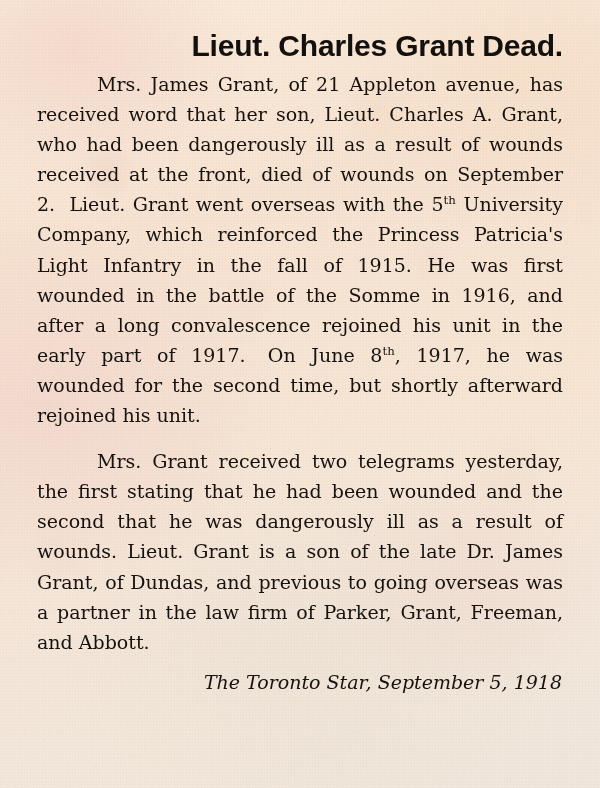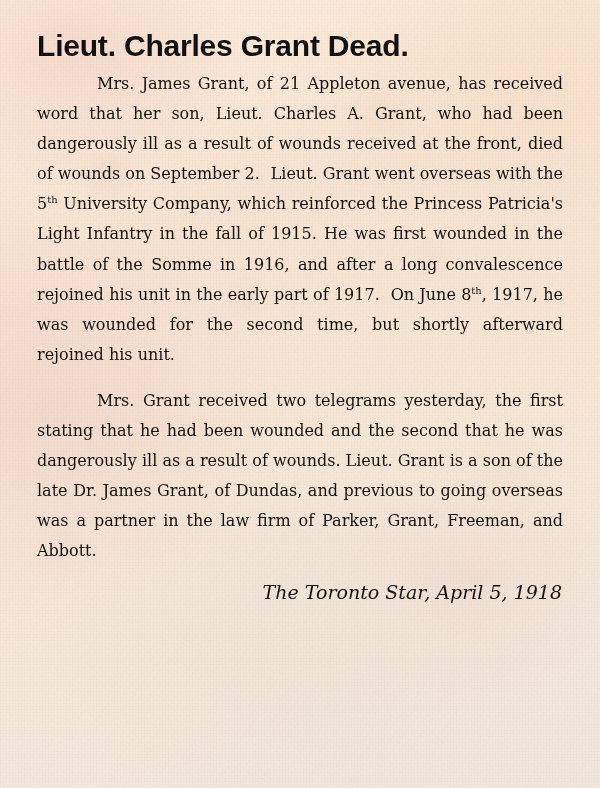--- a/index.html
+++ b/index.html
@@ -68,31 +68,31 @@
   }
 
   
   .headline {
     font-family: "Liberation Sans", "DejaVu Sans", sans-serif;
     font-weight: bold;
     font-size: 30px;
     line-height: 34px;
     letter-spacing: -0.2px;
     color: #121110;
-    text-align: left;
+    text-align: right;
     margin: 0;
     padding-top: 29px;
     padding-bottom: 6px;
     white-space: nowrap;
   }
 
   
   .body-copy {
     font-family: "DejaVu Serif", "Liberation Serif", serif;
-    font-size: 16px;
+    font-size: 19px;
     line-height: 30.1px;
     color: #16120f;
     text-align: justify;
     text-align-last: left;
     margin: 0;
     -webkit-font-smoothing: none;
   }
   .para {
     margin: 0;
     text-indent: 60px;
@@ -136,16 +136,16 @@
     <h1 class="headline">Lieut. Charles Grant Dead.</h1>
 
     <div class="body-copy">
 
       <p class="para"><span>Mrs. James Grant, of 21 Appleton avenue, has received word that her son, Lieut. Charles A. Grant, who had been dangerously ill as a result of wounds received at the front, died of wounds on September 2.</span><span class="gap">&nbsp;</span><span>Lieut. Grant went overseas with the 5</span><sup>th</sup><span> University Company, which reinforced the Princess Patricia's Light Infantry in the fall of 1915. He was first wounded in the battle of the Somme in 1916, and after a long convalescence rejoined his unit in the early part of 1917.</span><span class="gap">&nbsp;</span><span>On June 8</span><sup>th</sup><span>, 1917, he was wounded for the second time, but shortly afterward rejoined his unit.</span></p>
 
       <p class="para"><span>Mrs. Grant received two telegrams yesterday, the first stating that he had been wounded and the second that he was dangerously ill as a result of wounds. Lieut. Grant is a son of the late Dr. James Grant, of Dundas, and previous to going overseas was a partner in the law firm of Parker, Grant, Freeman, and Abbott.</span></p>
 
     </div>
 
-    <p class="attribution">The Toronto Star, April 5, 1918</p>
+    <p class="attribution">The Toronto Star, September 5, 1918</p>
 
   </div>
 </div>
 
 </body></html>

